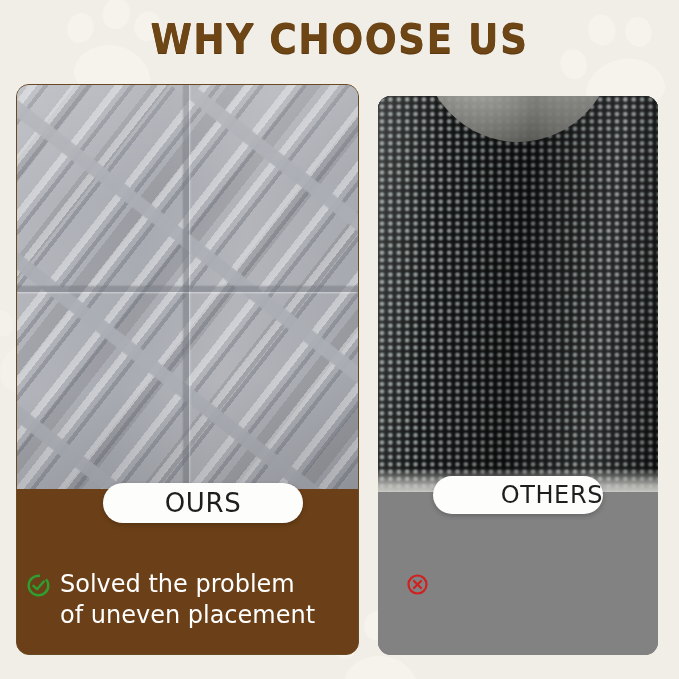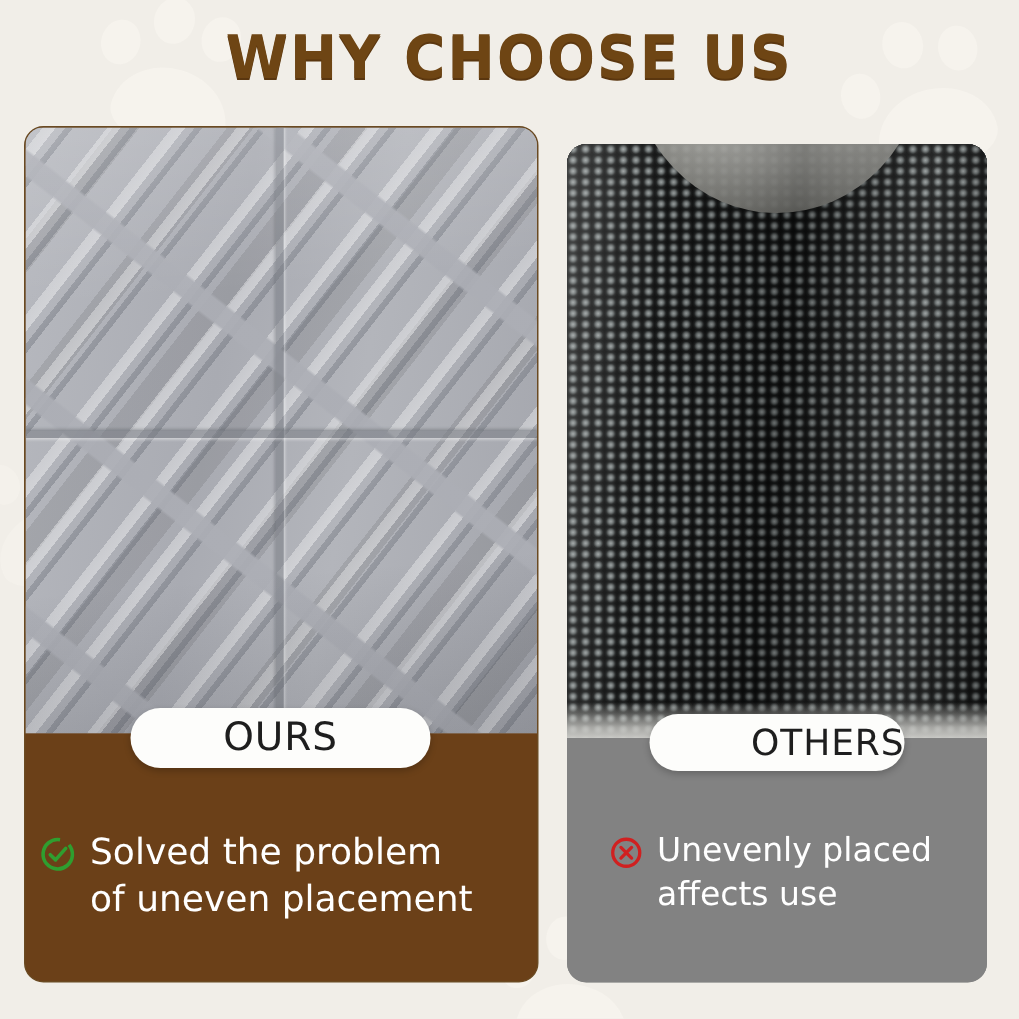--- a/index.html
+++ b/index.html
@@ -190,20 +190,21 @@
 
   
   .caption {
     position: absolute;
     display: flex;
     align-items: flex-start;
     gap: 9px;
     z-index: 4;
     color: #ffffff;
     font-family: "DejaVu Sans", sans-serif;
+    margin-top: 16px;
   }
   #caption-ours   { left: 26px; top: 553px; width: 318px; font-size: 24px; line-height: 1.30; }
   #caption-others { left: 406px; top: 553px; width: 240px; font-size: 22px; line-height: 1.32; }
 
   .status-icon { flex: 0 0 auto; margin-top: 4px; }
   .cap-text { white-space: pre-line; }
 
   
 </style>
 </head>
@@ -248,21 +249,21 @@
     <div id="mat"></div>
     <div id="mat-breaks"></div>
     <div class="mat-seam" id="seam-v"></div>
     <div class="mat-seam" id="seam-h"></div>
     <div id="mat-shade"></div>
   </div>
 
   <div class="lower" id="ours-lower"></div>
 </div>
 
-<div class="badge" id="badge-ours" style="left:187px;">OURS</div>
+<div class="badge" id="badge-ours" style="left:203px;margin-top:11px;">OURS</div>
 
 <div class="caption" id="caption-ours">
   <span class="status-icon">
     <svg width="25" height="25" viewBox="0 0 24 24" aria-hidden="true">
       <circle cx="12" cy="12" r="9.4" fill="none" stroke="#2f9e2f" stroke-width="2.3" stroke-dasharray="52 8" transform="rotate(-40 12 12)"></circle>
       <path d="M7.2 12.3 L10.6 15.6 L17.1 8.2" fill="none" stroke="#2f9e2f" stroke-width="2.3" stroke-linecap="round" stroke-linejoin="round"></path>
     </svg>
   </span>
   <span class="cap-text">Solved the problem
 of uneven placement</span>
@@ -282,15 +283,13 @@
 
 <div class="badge" id="badge-others" style="left:518px;text-align:right;">OTHERS</div>
 
 <div class="caption" id="caption-others">
   <span class="status-icon">
     <svg width="23" height="23" viewBox="0 0 24 24" aria-hidden="true">
       <circle cx="12" cy="12" r="9.4" fill="none" stroke="#d02020" stroke-width="2.3"></circle>
       <path d="M8.3 8.3 L15.7 15.7 M15.7 8.3 L8.3 15.7" fill="none" stroke="#d02020" stroke-width="2.3" stroke-linecap="round"></path>
     </svg>
   </span>
-  <span class="cap-text">Unevenly placed
-affects use</span>
 </div>
 
 </body></html>

